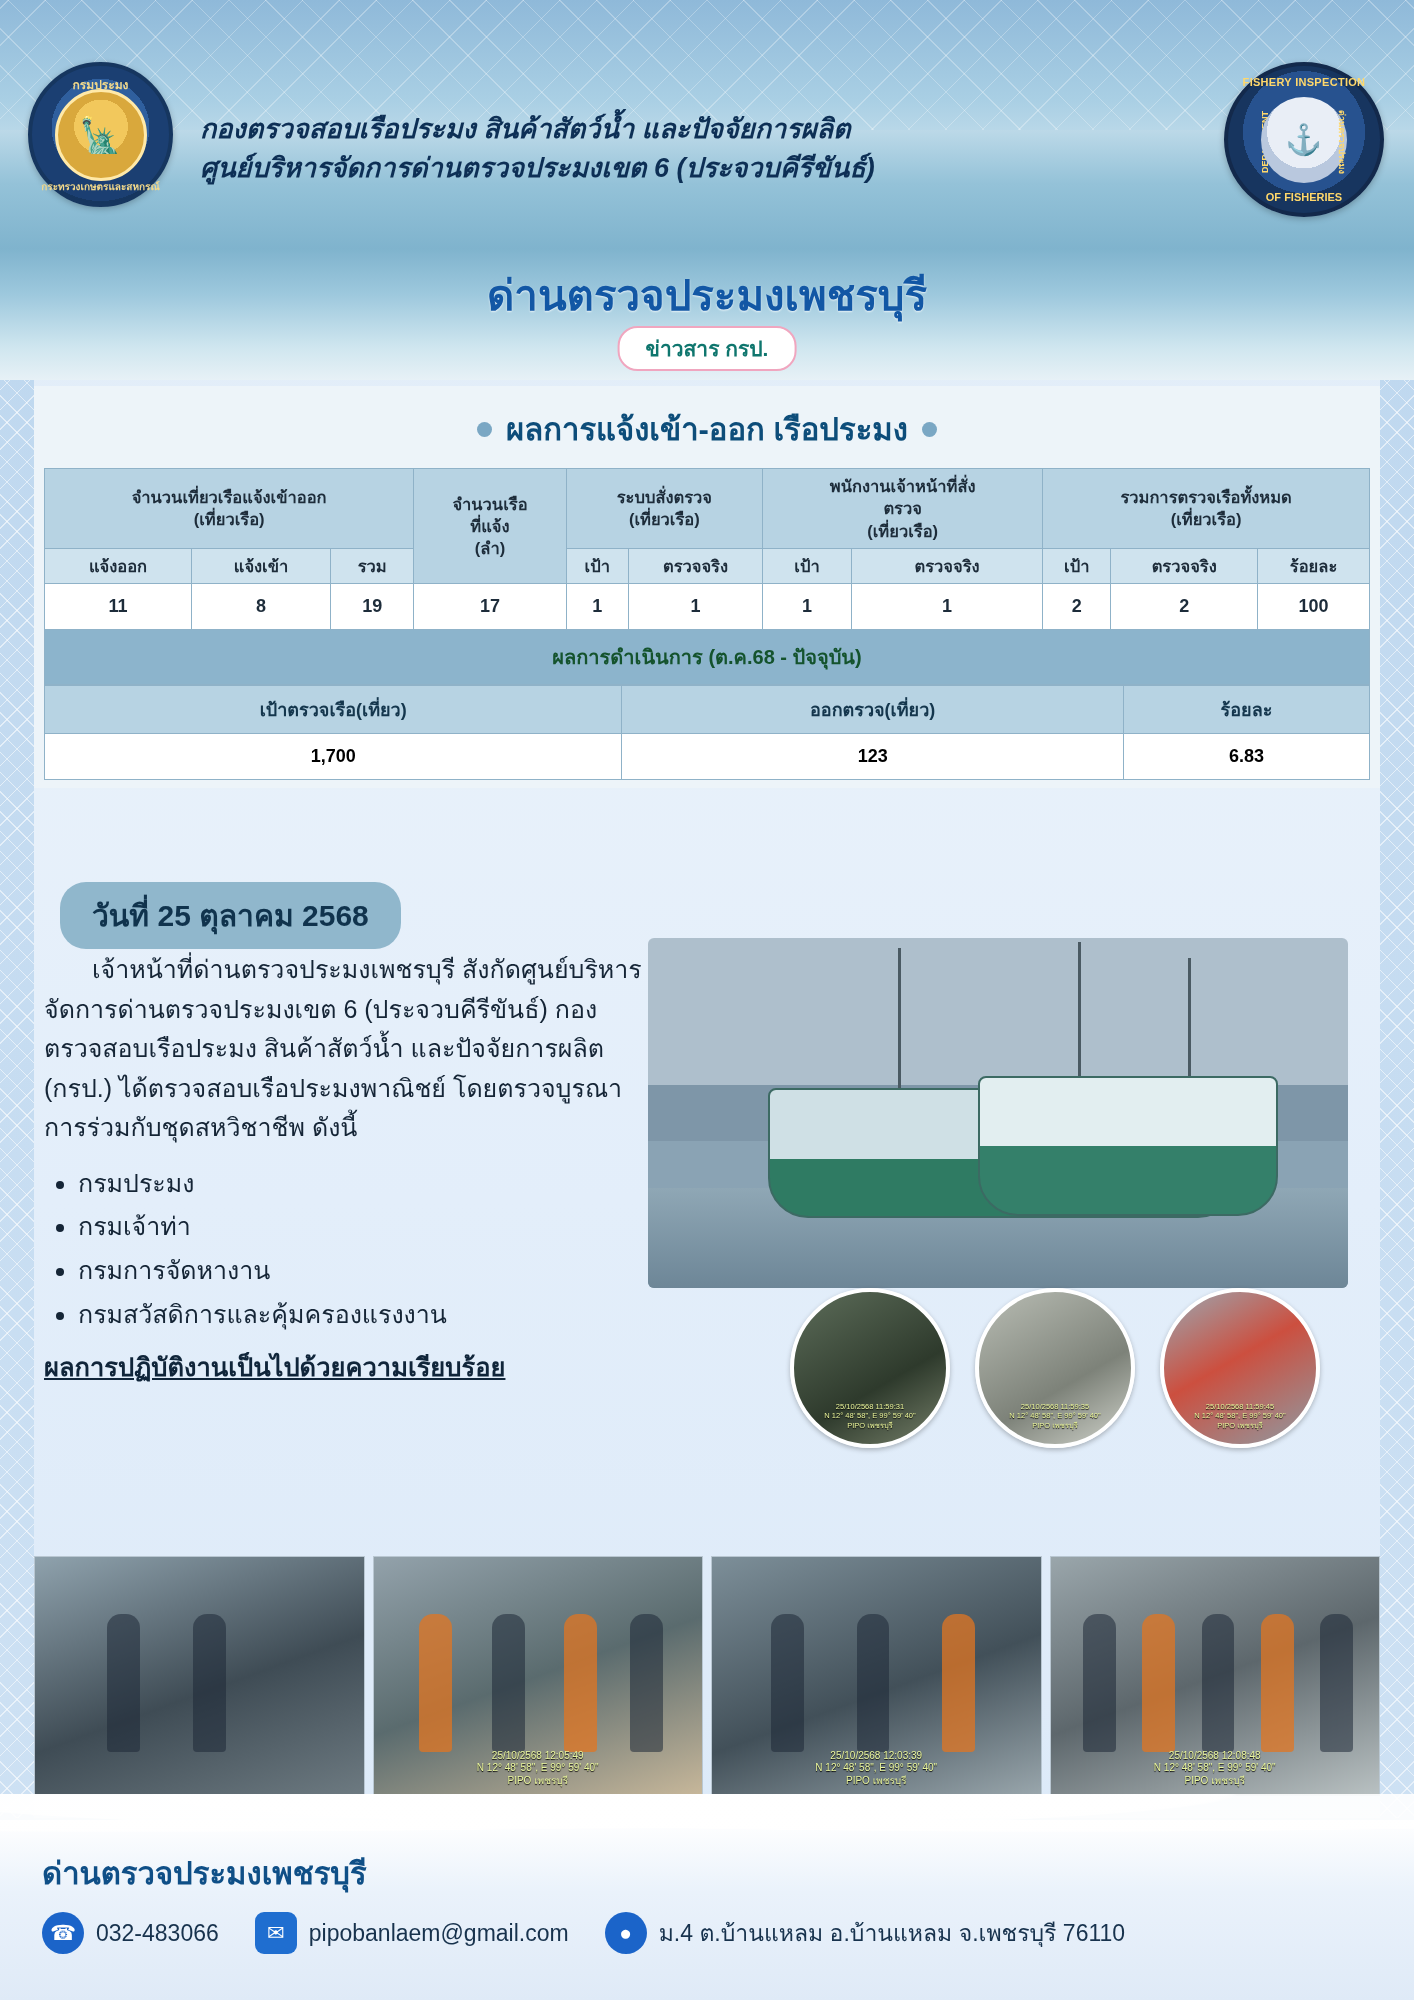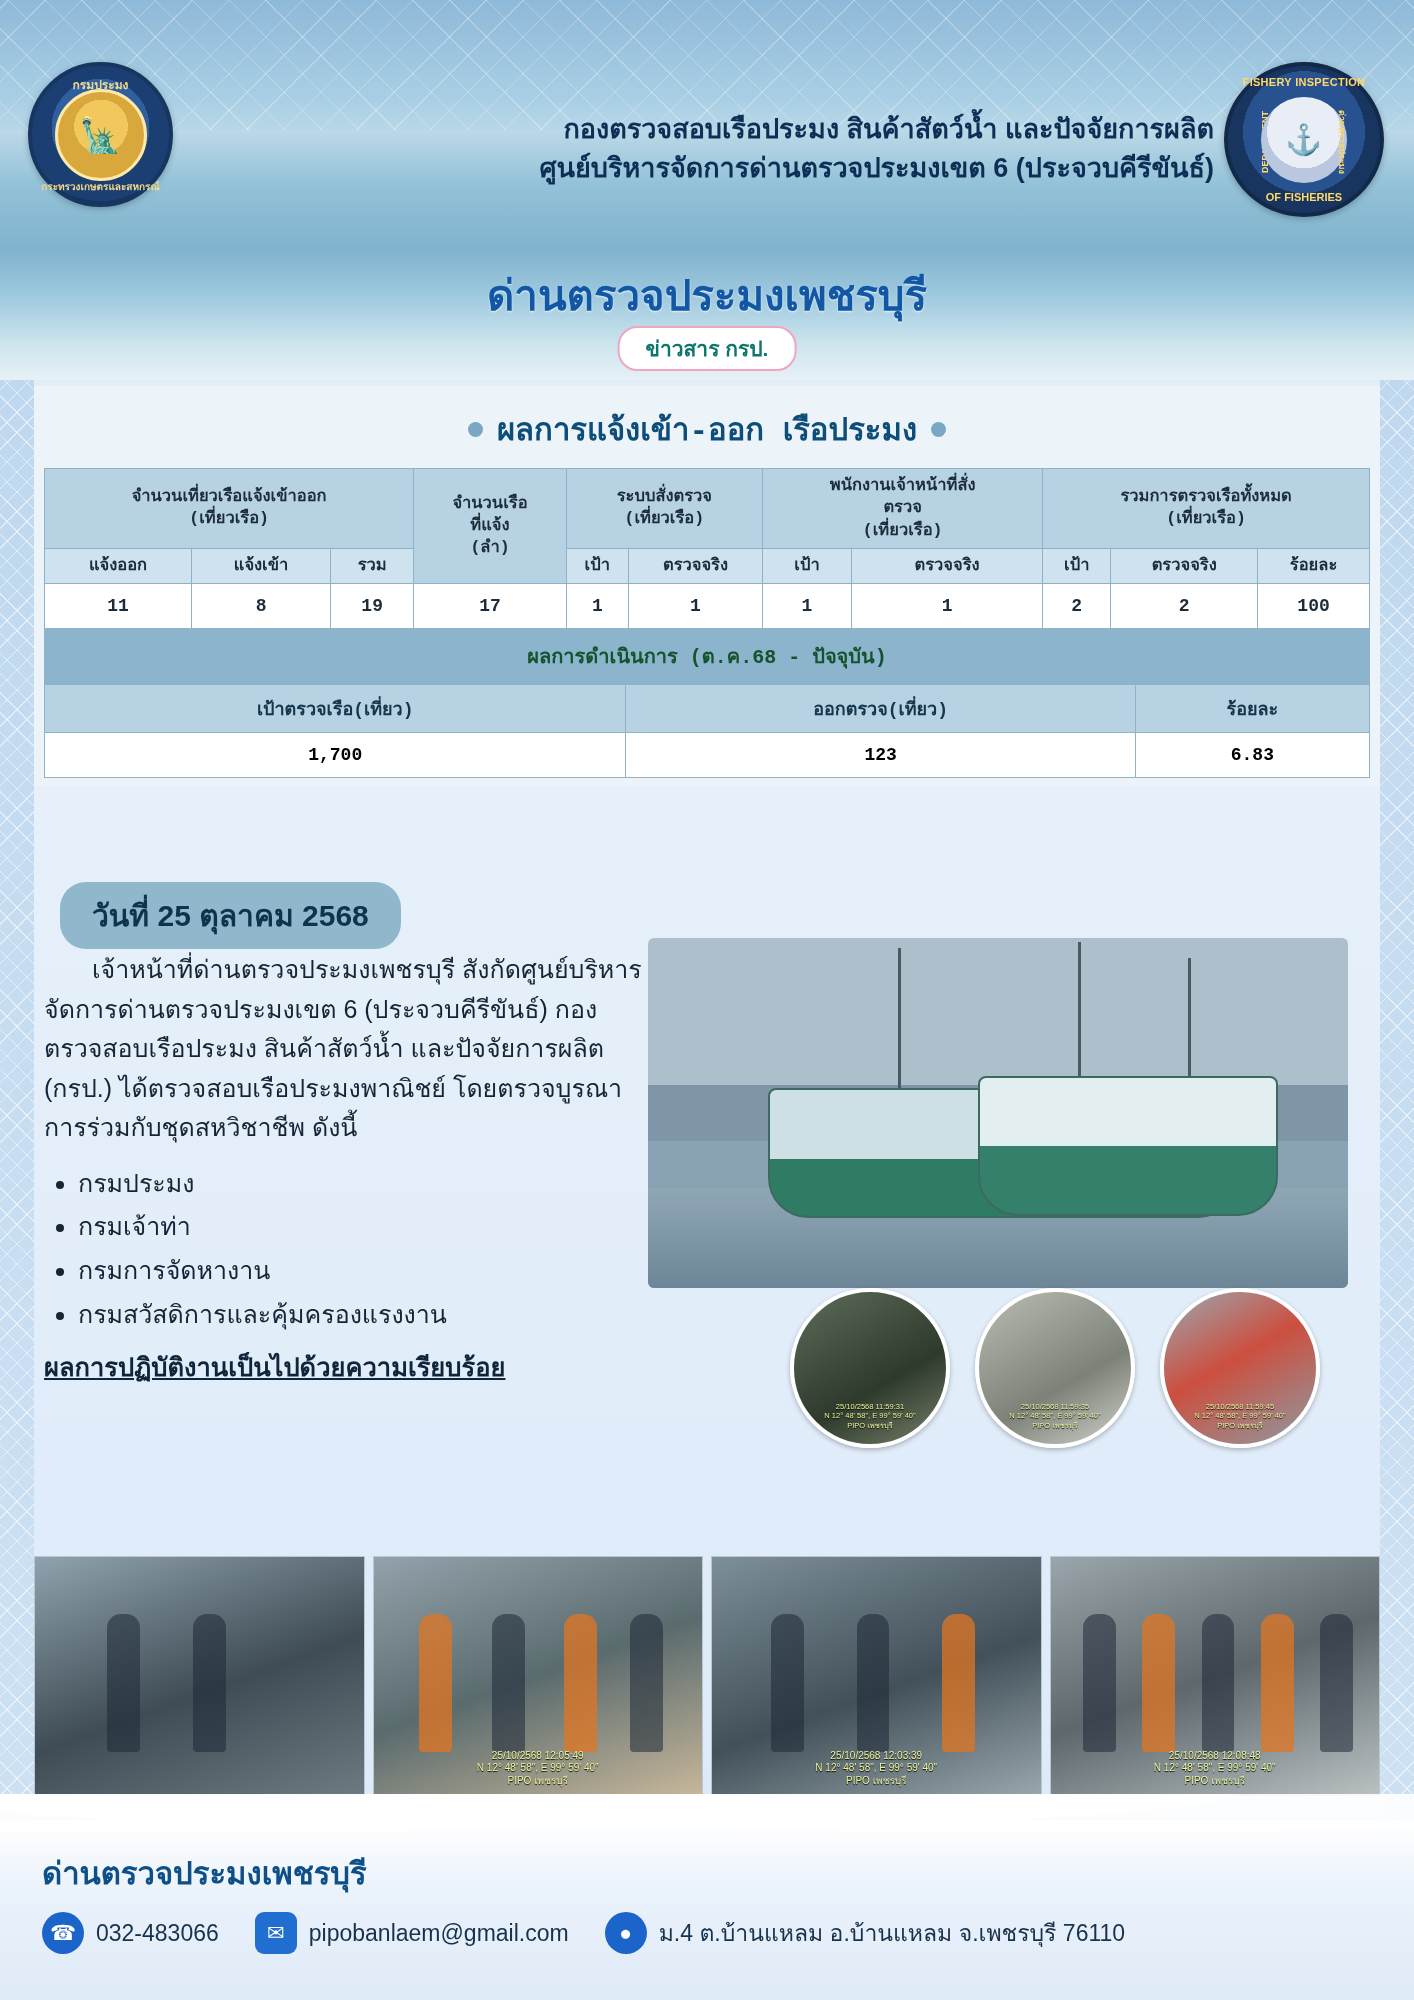--- a/index.html
+++ b/index.html
@@ -41,21 +41,21 @@
     background: linear-gradient(180deg,#bcd9e8 0%, #94c2d8 45%, #7fb3cd 100%);
   }
   .header .sky-net {
     position:absolute; inset:0;
     background:
       repeating-linear-gradient(45deg, rgba(255,255,255,.28) 0 1px, transparent 1px 26px),
       repeating-linear-gradient(-45deg, rgba(255,255,255,.28) 0 1px, transparent 1px 26px);
   }
   .header-title {
     position:absolute; left:200px; right:200px; top:110px;
-    text-align:right; color:#0d2f55; font-weight:bold;
+    text-align:left; color:#0d2f55; font-weight:bold;font-style:italic;
   }
   .header-title .l1 { font-size:27px; line-height:1.45; }
   .header-title .l2 { font-size:27px; line-height:1.45; }
 
   .logo-left {
     position:absolute; left:28px; top:62px; width:145px; height:145px;
     border-radius:50%;
     background: radial-gradient(circle at 50% 45%, #2f5f9e 0 48%, #1b3f72 48% 72%, #16365f 72% 100%);
     border:4px solid #16365f;
     display:flex; align-items:center; justify-content:center;
@@ -121,21 +121,20 @@
     padding:4px 26px; border-radius:20px;
     background:#fff; border:2px solid #f0a6bf; color:#0f766e;
     font-size:21px; font-weight:bold;
   }
 
   
   .stats {
     position:absolute; left:34px; right:34px; top:386px;
     background:#edf4f9;
     padding:10px 10px 8px 10px;
-    font-family:Liberation Mono, monospace;
   }
   .section-title {
     text-align:center; font-size:31px; font-weight:bold; color:#0d4d7a;
     margin: 8px 0 14px 0;
     display:flex; align-items:center; justify-content:center; gap:14px;
   }
   .dot { width:15px;height:15px;border-radius:50%;background:#7aa7c4;display:inline-block; }
 
   table.stat {
     width:100%; border-collapse:collapse; background:#fff;

